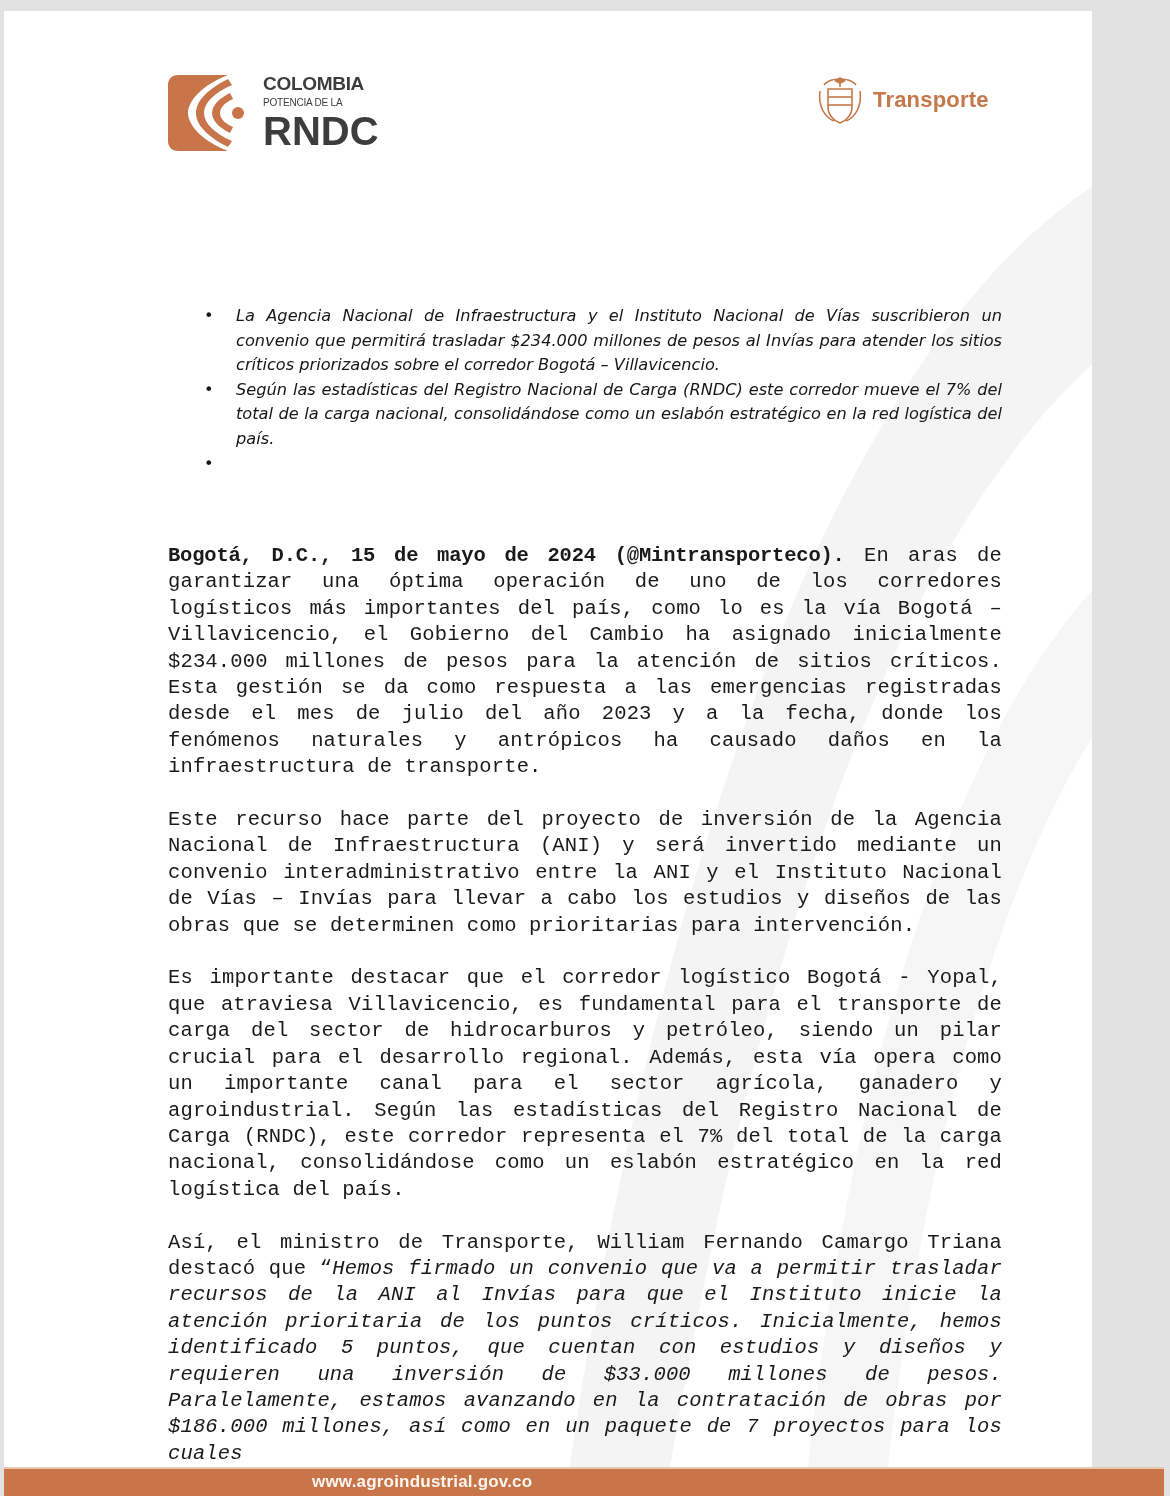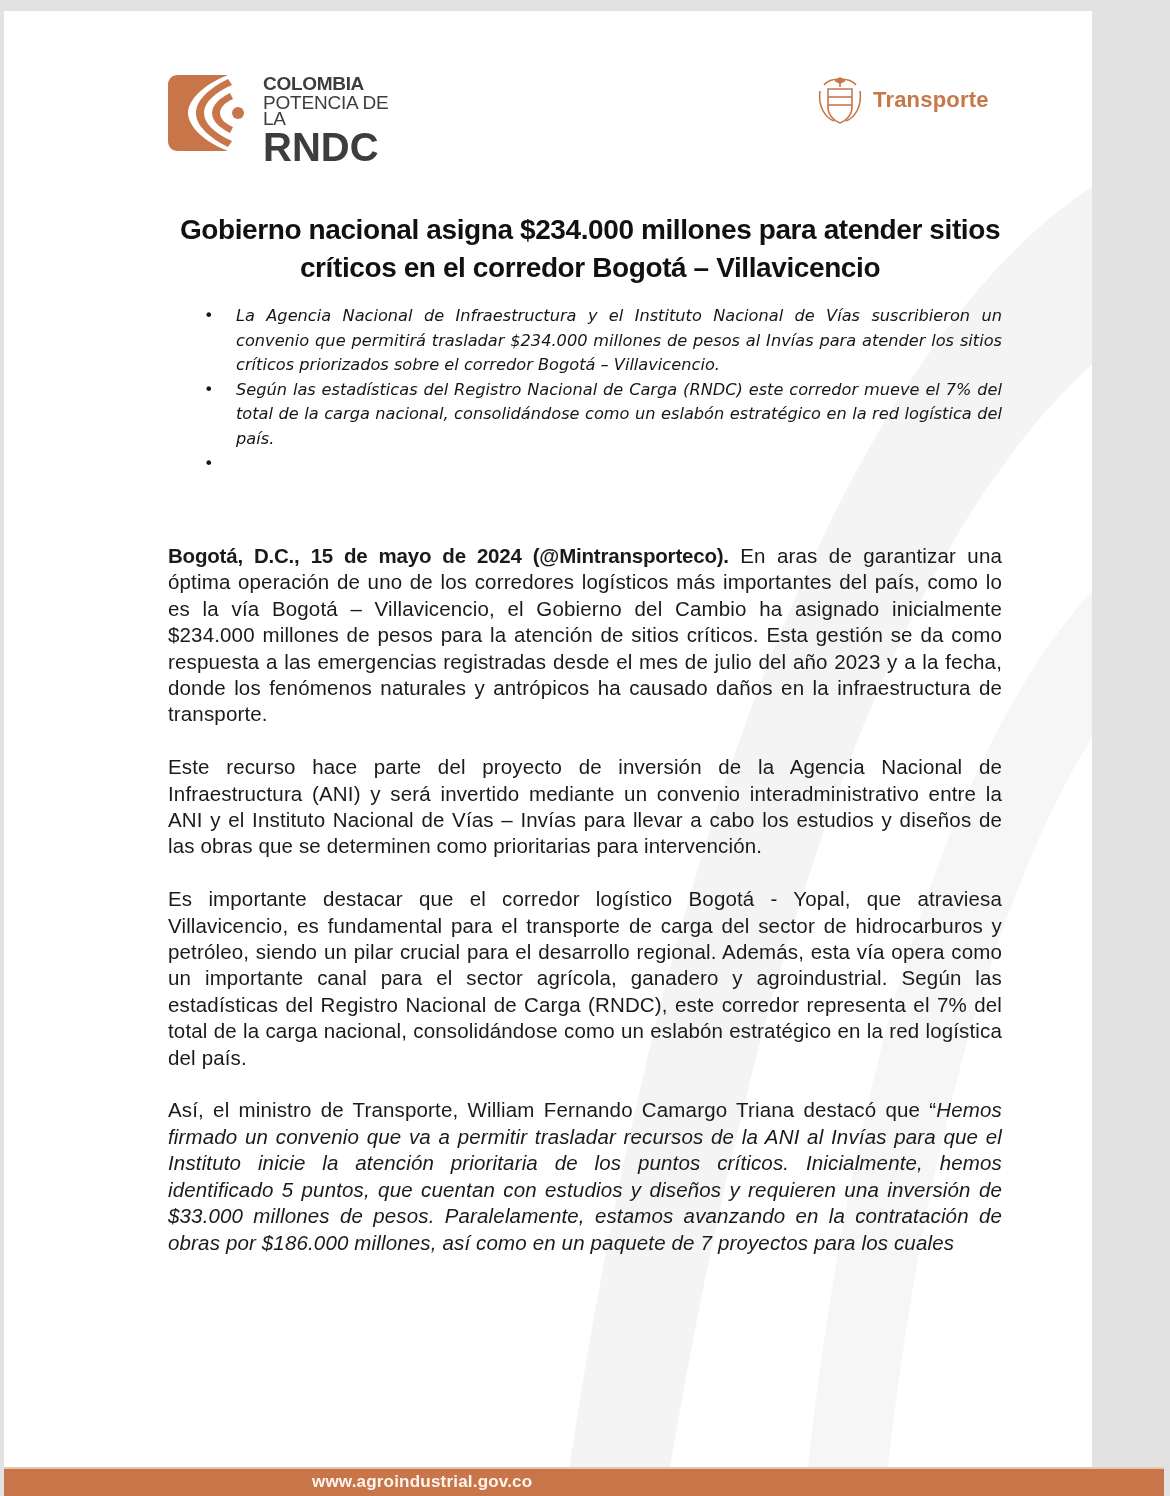--- a/index.html
+++ b/index.html
@@ -9,40 +9,40 @@
   }
   .sheet {
     position: absolute; left: 4px; top: 3px; width: 1088px; height: 1493px;
     background: #ffffff; overflow: hidden; margin-top: 8px;
   }
   .watermark { position: absolute; left: 0; top: 0; width: 1160px; height: 1493px; pointer-events: none; }
   .logo-left { position: absolute; left: 164px; top: 62px; width: 230px; height: 82px; }
   .logo-mark { position: absolute; left: 0; top: 2px; width: 78px; height: 76px; }
   .logo-text { position: absolute; left: 95px; top: 0; color: #3d3d3d; }
   .logo-l1 { font-weight: 700; font-size: 19px; letter-spacing: -0.3px; line-height: 22px; }
-  .logo-l2 { font-size: 19px; line-height: 16px; letter-spacing: -0.2px; }
+  .logo-l2 { font-size: 10px; line-height: 16px; letter-spacing: -0.2px; }
   .logo-l3 { font-weight: 700; font-size: 40px; line-height: 40px; letter-spacing: 0px; }
   .logo-right { position: absolute; left: 812px; top: 64px; height: 50px; display: flex; align-items: center; }
   .shield { width: 48px; height: 50px; margin-right: 9px; }
   .ministry { color: #c5784a; font-weight: 700; font-size: 22px; letter-spacing: 0.2px; }
   h1 {
     position: absolute; left: 150px; top: 200px; width: 872px; margin: 0;
     text-align: center; font-family: "Liberation Sans", sans-serif; font-weight: 700;
     font-size: 28px; line-height: 38px; color: #111; letter-spacing: -0.4px;
   }
   ul.bullets {
     position: absolute; left: 196px; top: 293px; width: 802px; margin: 0; padding: 0; list-style: none;
     font-family: "DejaVu Sans", sans-serif; font-style: italic; font-size: 16.2px; line-height: 24.6px; color: #161616;
     text-align: justify;
   }
   ul.bullets li { position: relative; padding-left: 36px; }
   ul.bullets li .dot { position: absolute; left: 4px; top: 0; font-style: normal; }
   .body {
     position: absolute; left: 164px; top: 532px; width: 834px;
-    font-family: Liberation Sans, sans-serif; font-size: 20.5px; line-height: 26.4px; color: #1a1a1a;
+    font-family: Liberation Mono, monospace; font-size: 20.5px; line-height: 26.4px; color: #1a1a1a;
     text-align: justify; letter-spacing: 0.15px;
   }
   .body p { margin: 0 0 26.4px 0; }
   .body b { font-weight: 700; letter-spacing: -0.2px; }
   .body i { font-style: italic; }
   .footer {
     position: absolute; left: 4px; top: 1467px; width: 1160px; height: 29px; background: #c8754a;
     border-top: 2px solid #e8c6b0;
   }
   .footer-url {
@@ -82,21 +82,20 @@
         <path d="M12 30 H36"></path>
         <path d="M4 16 C 2 30, 8 42, 18 46"></path>
         <path d="M44 16 C 46 30, 40 42, 30 46"></path>
         <path d="M24 4 V12"></path>
       </g>
       <path d="M18 6 L24 2 L30 6 L24 9 Z" fill="#c5784a"></path>
     </svg>
     <span class="ministry">Transporte</span>
   </div>
 
-  <h1>Gobierno nacional asigna $234.000 millones para atender sitios críticos en el corredor Bogotá – Villavicencio</h1>
 
   <ul class="bullets">
     <li>
       <span class="dot">•</span>
       <span>La Agencia Nacional de Infraestructura y el Instituto Nacional de Vías suscribieron un convenio que permitirá trasladar $234.000 millones de pesos al Invías para atender los sitios críticos priorizados sobre el corredor Bogotá – Villavicencio.</span>
     </li>
     <li>
       <span class="dot">•</span>
       <span>Según las estadísticas del Registro Nacional de Carga (RNDC) este corredor mueve el 7% del total de la carga nacional, consolidándose como un eslabón estratégico en la red logística del país.</span>
     </li>

